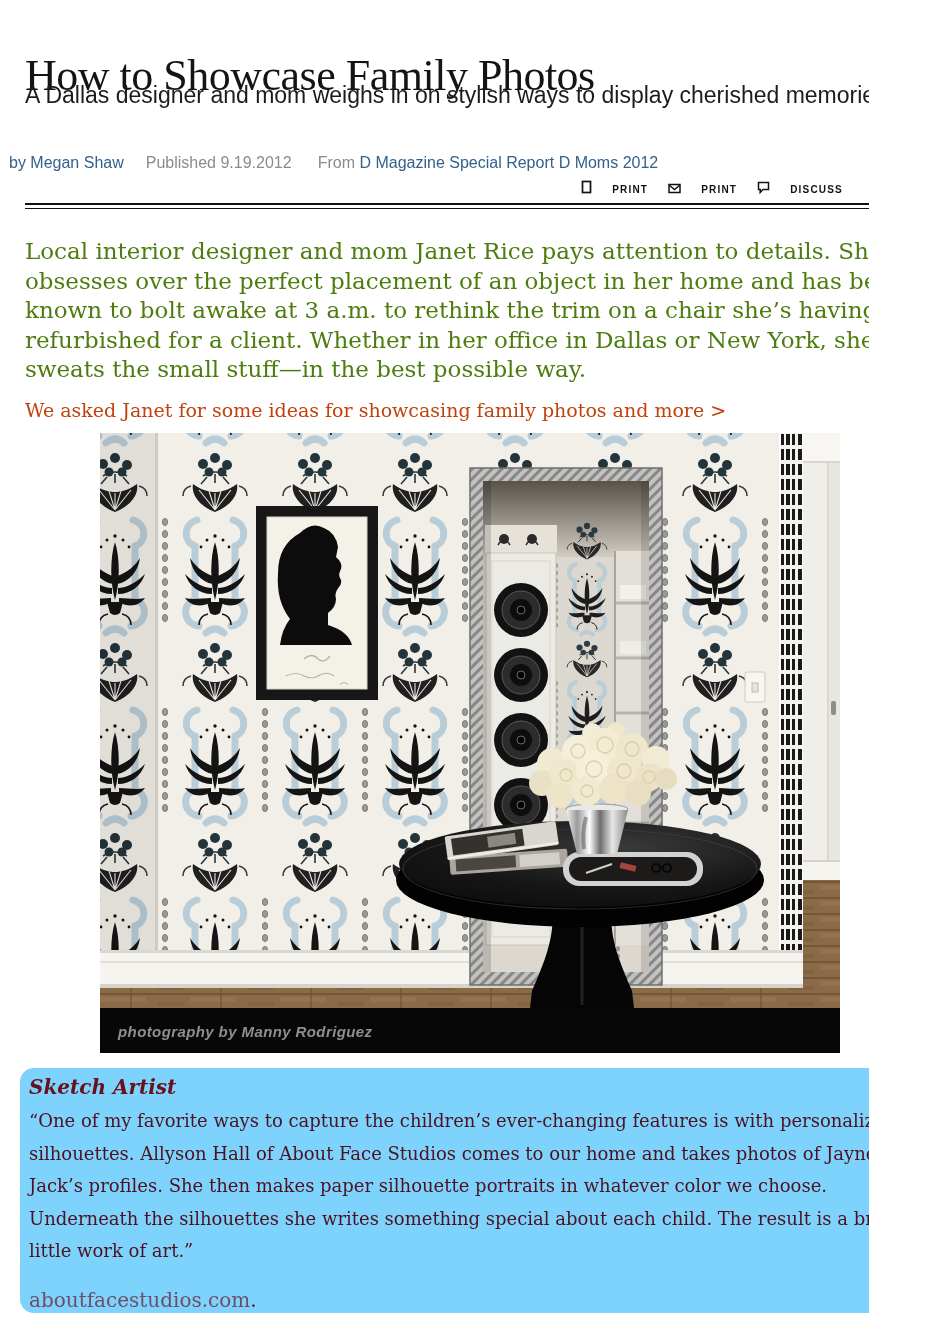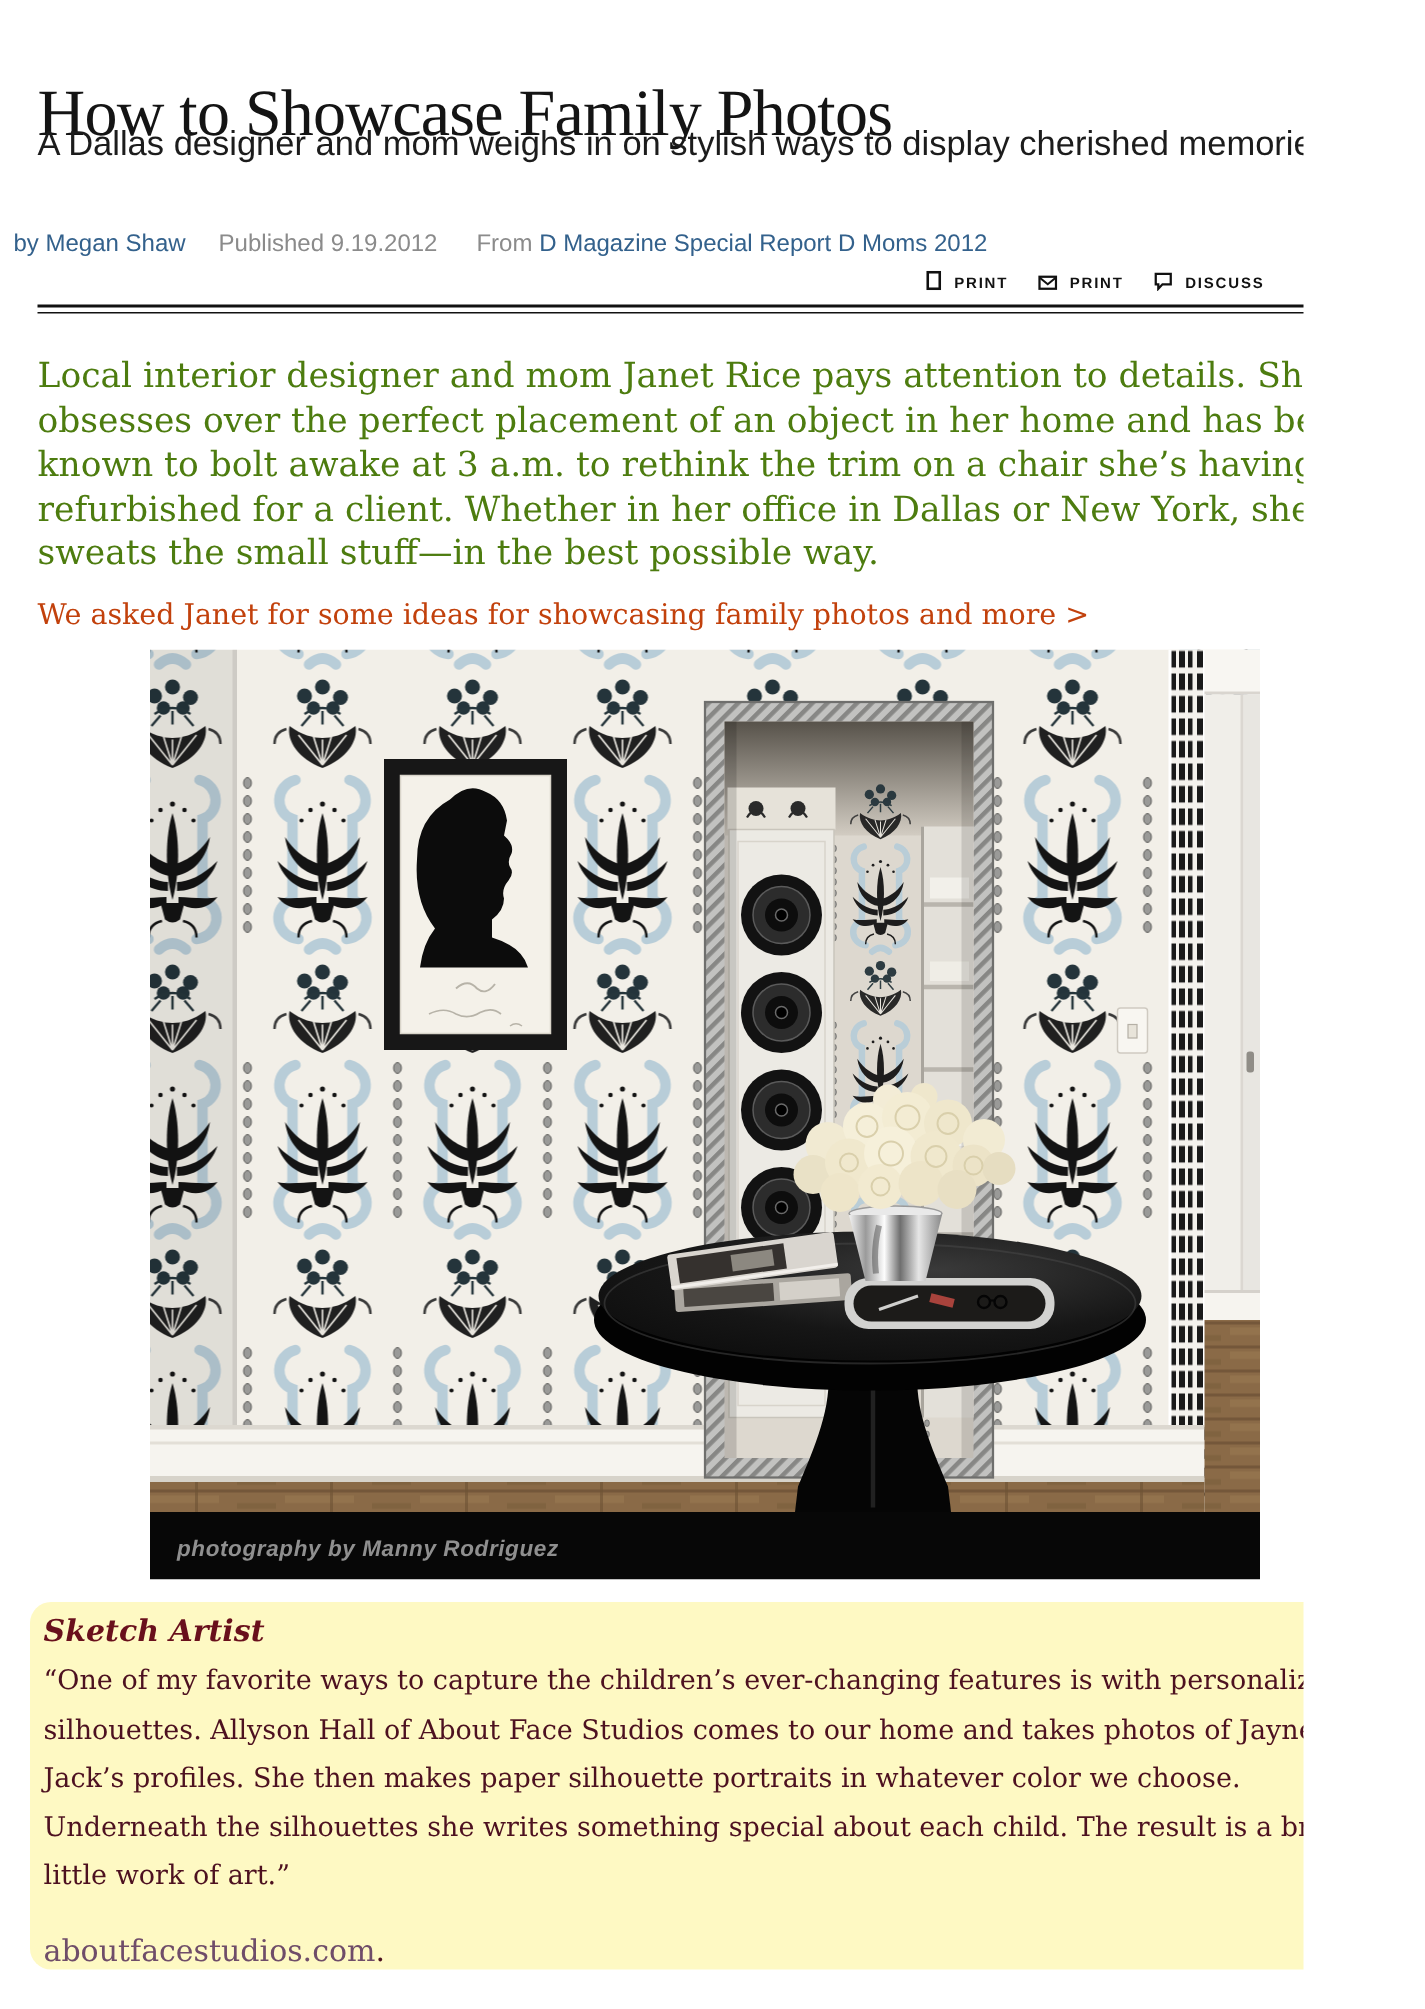--- a/index.html
+++ b/index.html
@@ -10,34 +10,34 @@
          font-family:"Liberation Serif",serif;font-weight:500;font-size:44px;line-height:50px;
          color:#141414;letter-spacing:-0.5px;}
   .subtitle{position:absolute;left:25px;top:80px;width:905px;
          font-family:Liberation Sans, sans-serif;font-size:23px;line-height:30px;color:#1c1c1c;}
   .byline{position:absolute;left:9px;top:154px;font-size:16px;white-space:nowrap;}
   .byline .lnk{color:#33618c;cursor:pointer;}
   .byline .gry{color:#8b8b8b;}
   .byline .sp1{display:inline-block;width:22px;}
   .byline .sp2{display:inline-block;width:26px;}
   .actions{position:absolute;right:26px;top:180px;display:flex;gap:20px;align-items:center;}
-  .action{display:flex;align-items:center;gap:8px;cursor:pointer;}
+  .action{display:flex;align-items:center;gap:20px;cursor:pointer;}
   .action .lbl{font-size:10px;font-weight:bold;letter-spacing:1.2px;color:#121212;}
   .rule{position:absolute;left:25px;top:203px;width:903px;height:3px;
         border-top:2px solid #111;border-bottom:1px solid #111;}
   
   .para1{position:absolute;left:25px;top:237px;width:902px;
         font-family:"DejaVu Serif",serif;font-size:23px;line-height:29.5px;color:#4d7c0f;}
   .para2{position:absolute;left:25px;top:396px;width:902px;
         font-family:"DejaVu Serif",serif;font-size:19px;line-height:29.5px;color:#c2410c;}
   
   .photo{position:absolute;left:100px;top:433px;width:740px;height:620px;}
   
   .callout{position:absolute;left:20px;top:1068px;width:906px;height:245px;box-sizing:border-box;
-        background:#fef9c3;border-radius:14px;padding:5px 9px 12px 9px;overflow:hidden;}
+        background:#7dd3fc;border-radius:14px;padding:5px 9px 12px 9px;overflow:hidden;}
   .callout h2{margin:2px 0 6px 0;font-family:"DejaVu Serif",serif;font-style:italic;font-weight:bold;
         font-size:20px;color:#69101c;}
   .callout .quote{font-family:"DejaVu Serif",serif;font-size:18px;line-height:32.5px;color:#4d1120;}
   .callout .weblink{margin-top:20px;font-family:"DejaVu Serif",serif;font-size:20px;color:#4d1120;}
   .callout .weblink a{color:#6f4d69;text-decoration:none;cursor:pointer;}
 </style>
 </head>
 <body>
 
 <div class="page">

